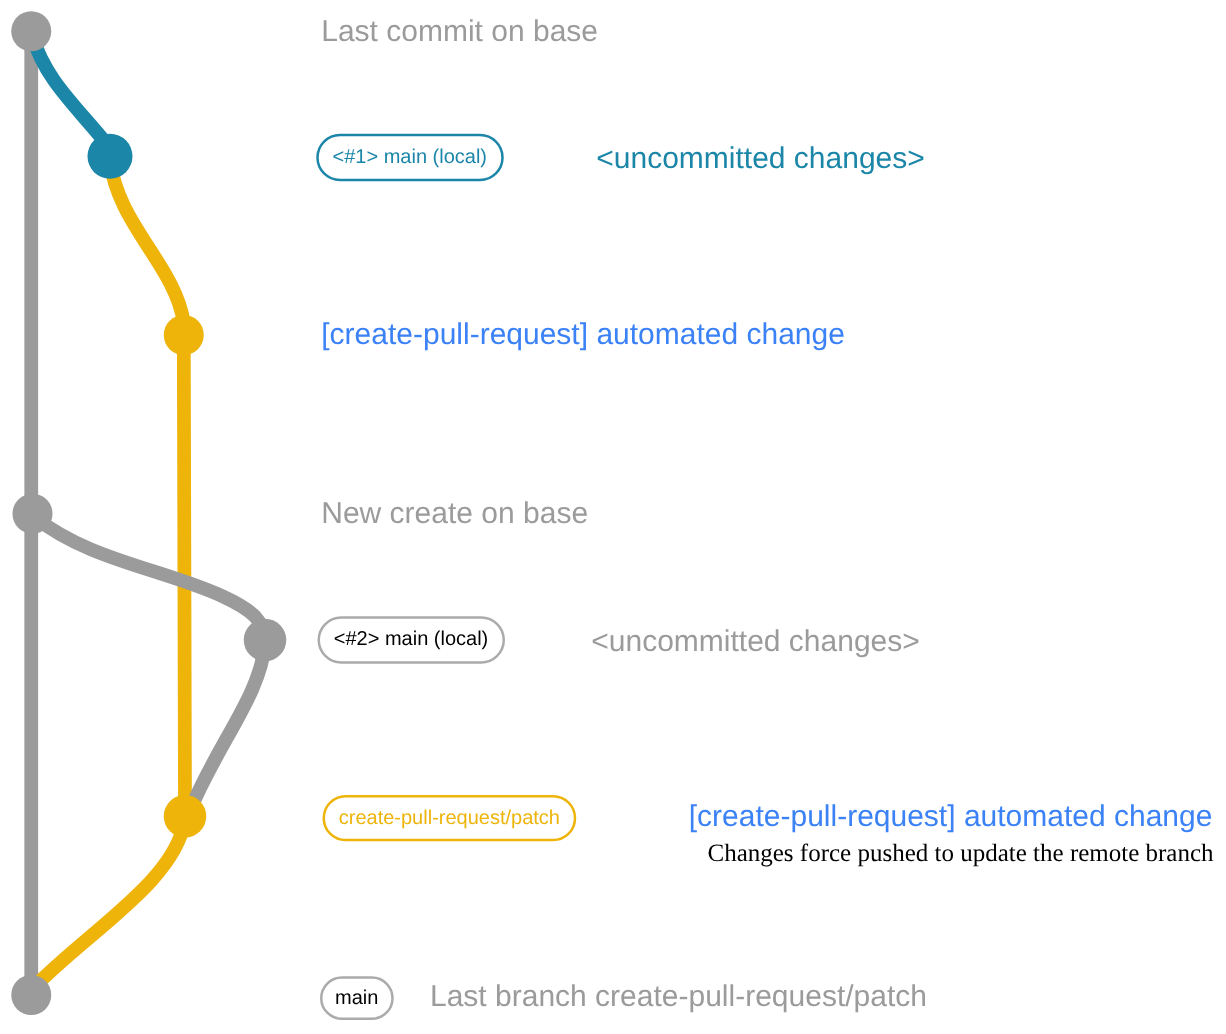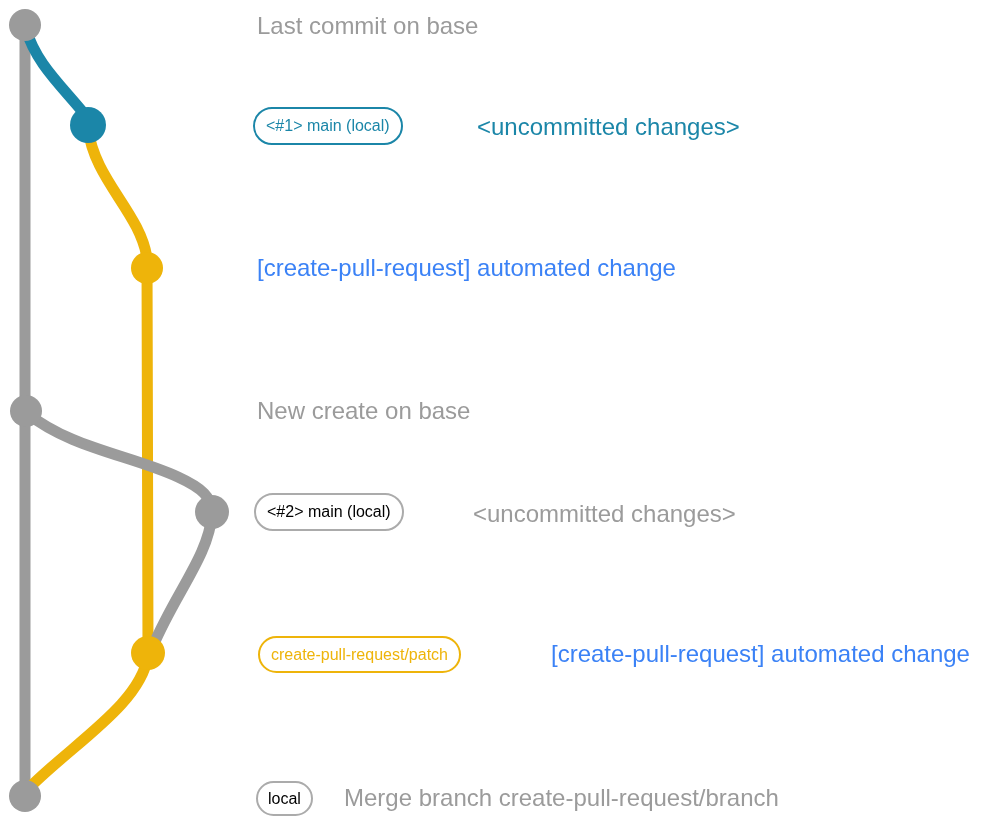--- a/index.html
+++ b/index.html
@@ -95,17 +95,18 @@
 
   <div class="lbl c-yellow" style="left:257px; top:254px;">[create-pull-request] automated change</div>
 
   <div class="lbl c-gray" style="left:257px; top:397px;">New create on base</div>
 
   <div class="pill pill-gray" style="left:254px; top:493px;">&lt;#2&gt; main (local)</div>
   <div class="lbl c-gray" style="left:473px; top:500px;">&lt;uncommitted changes&gt;</div>
 
   <div class="pill pill-yellow" style="left:258px; top:636px; height:37px;">create-pull-request/patch</div>
   <div class="lbl c-yellow" style="left:551px; top:640px;">[create-pull-request] automated change</div>
+  <div class="desc" style="left:566px; top:671px;">Changes force pushed to update the remote branch</div>
 
-  <div class="pill pill-gray" style="left:256px; top:781px; height:35px; padding:0 10px;">local</div>
-  <div class="lbl c-gray" style="left:344px; top:784px;">Merge branch create-pull-request/branch</div>
+  <div class="pill pill-gray" style="left:256px; top:781px; height:35px; padding:0 10px;">main</div>
+  <div class="lbl c-gray" style="left:344px; top:784px;">Last branch create-pull-request/patch</div>
 
 </div>
 
 </body></html>

